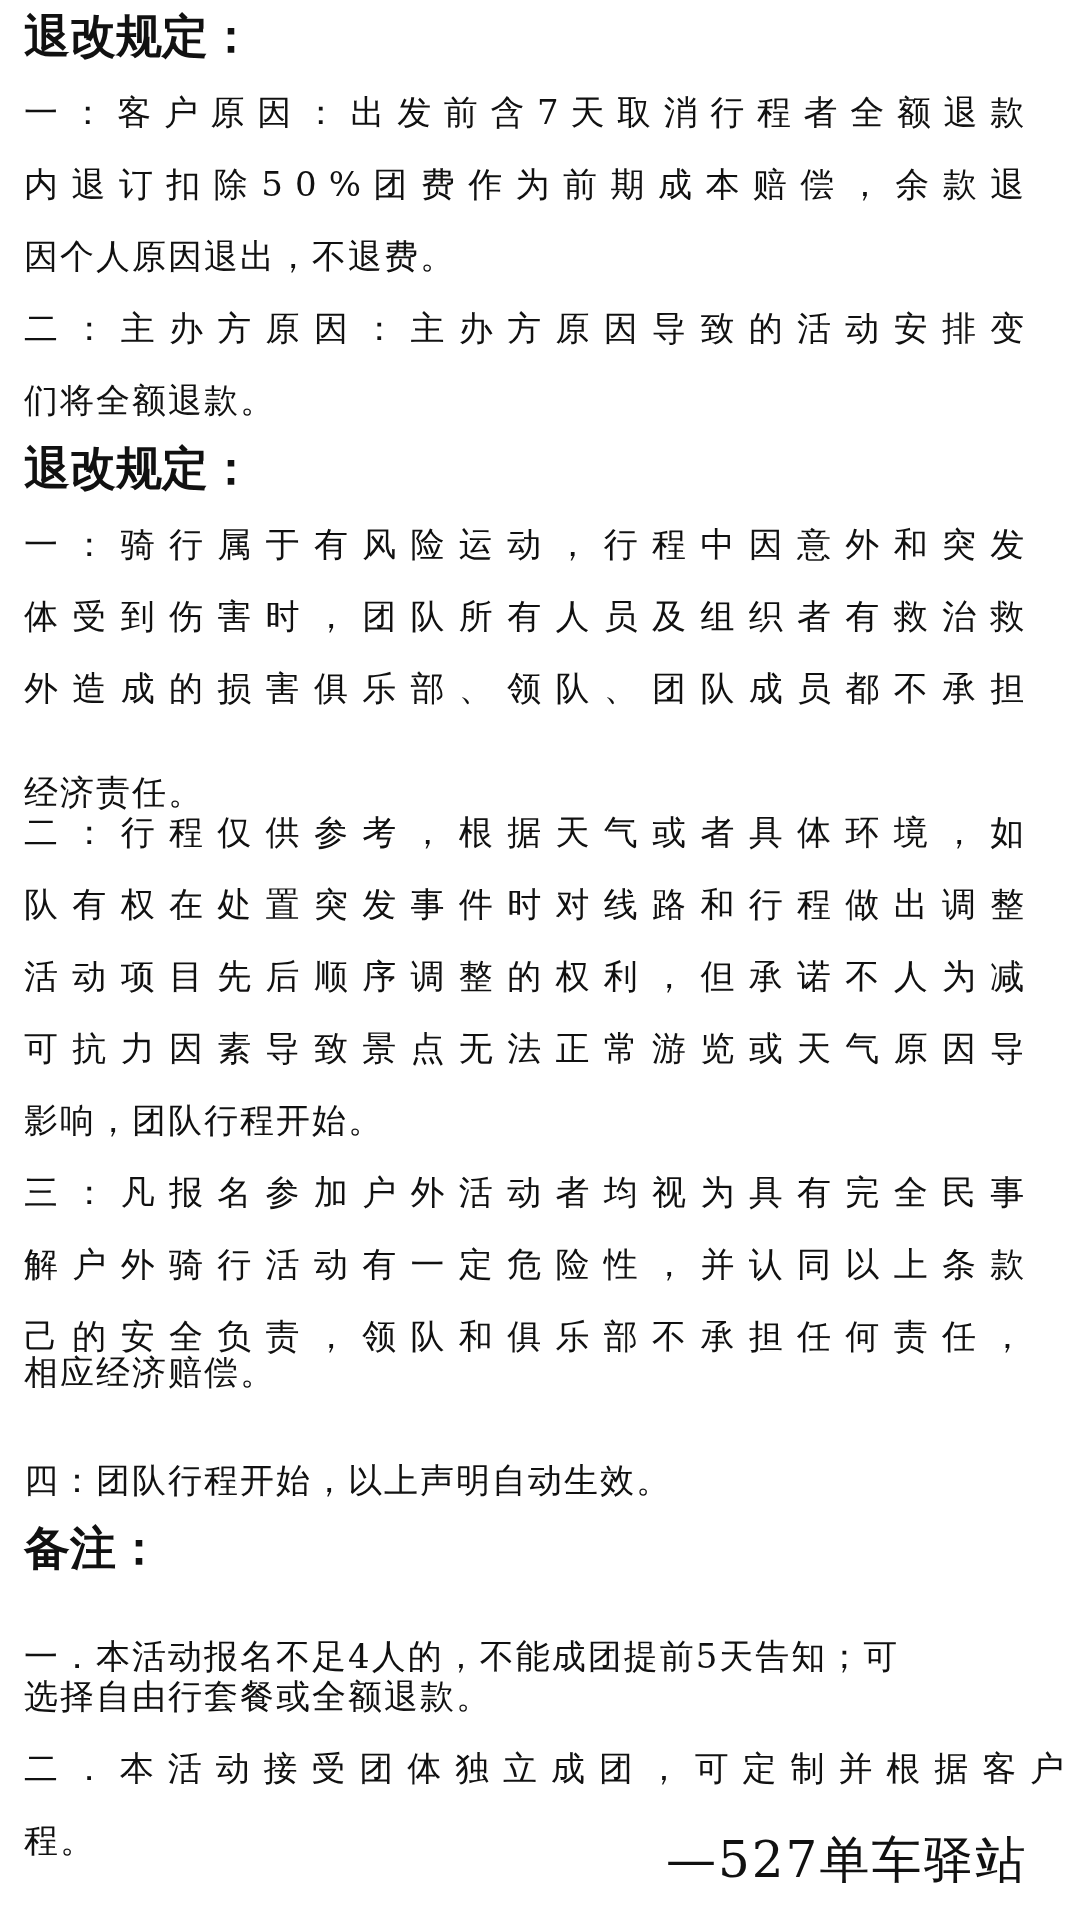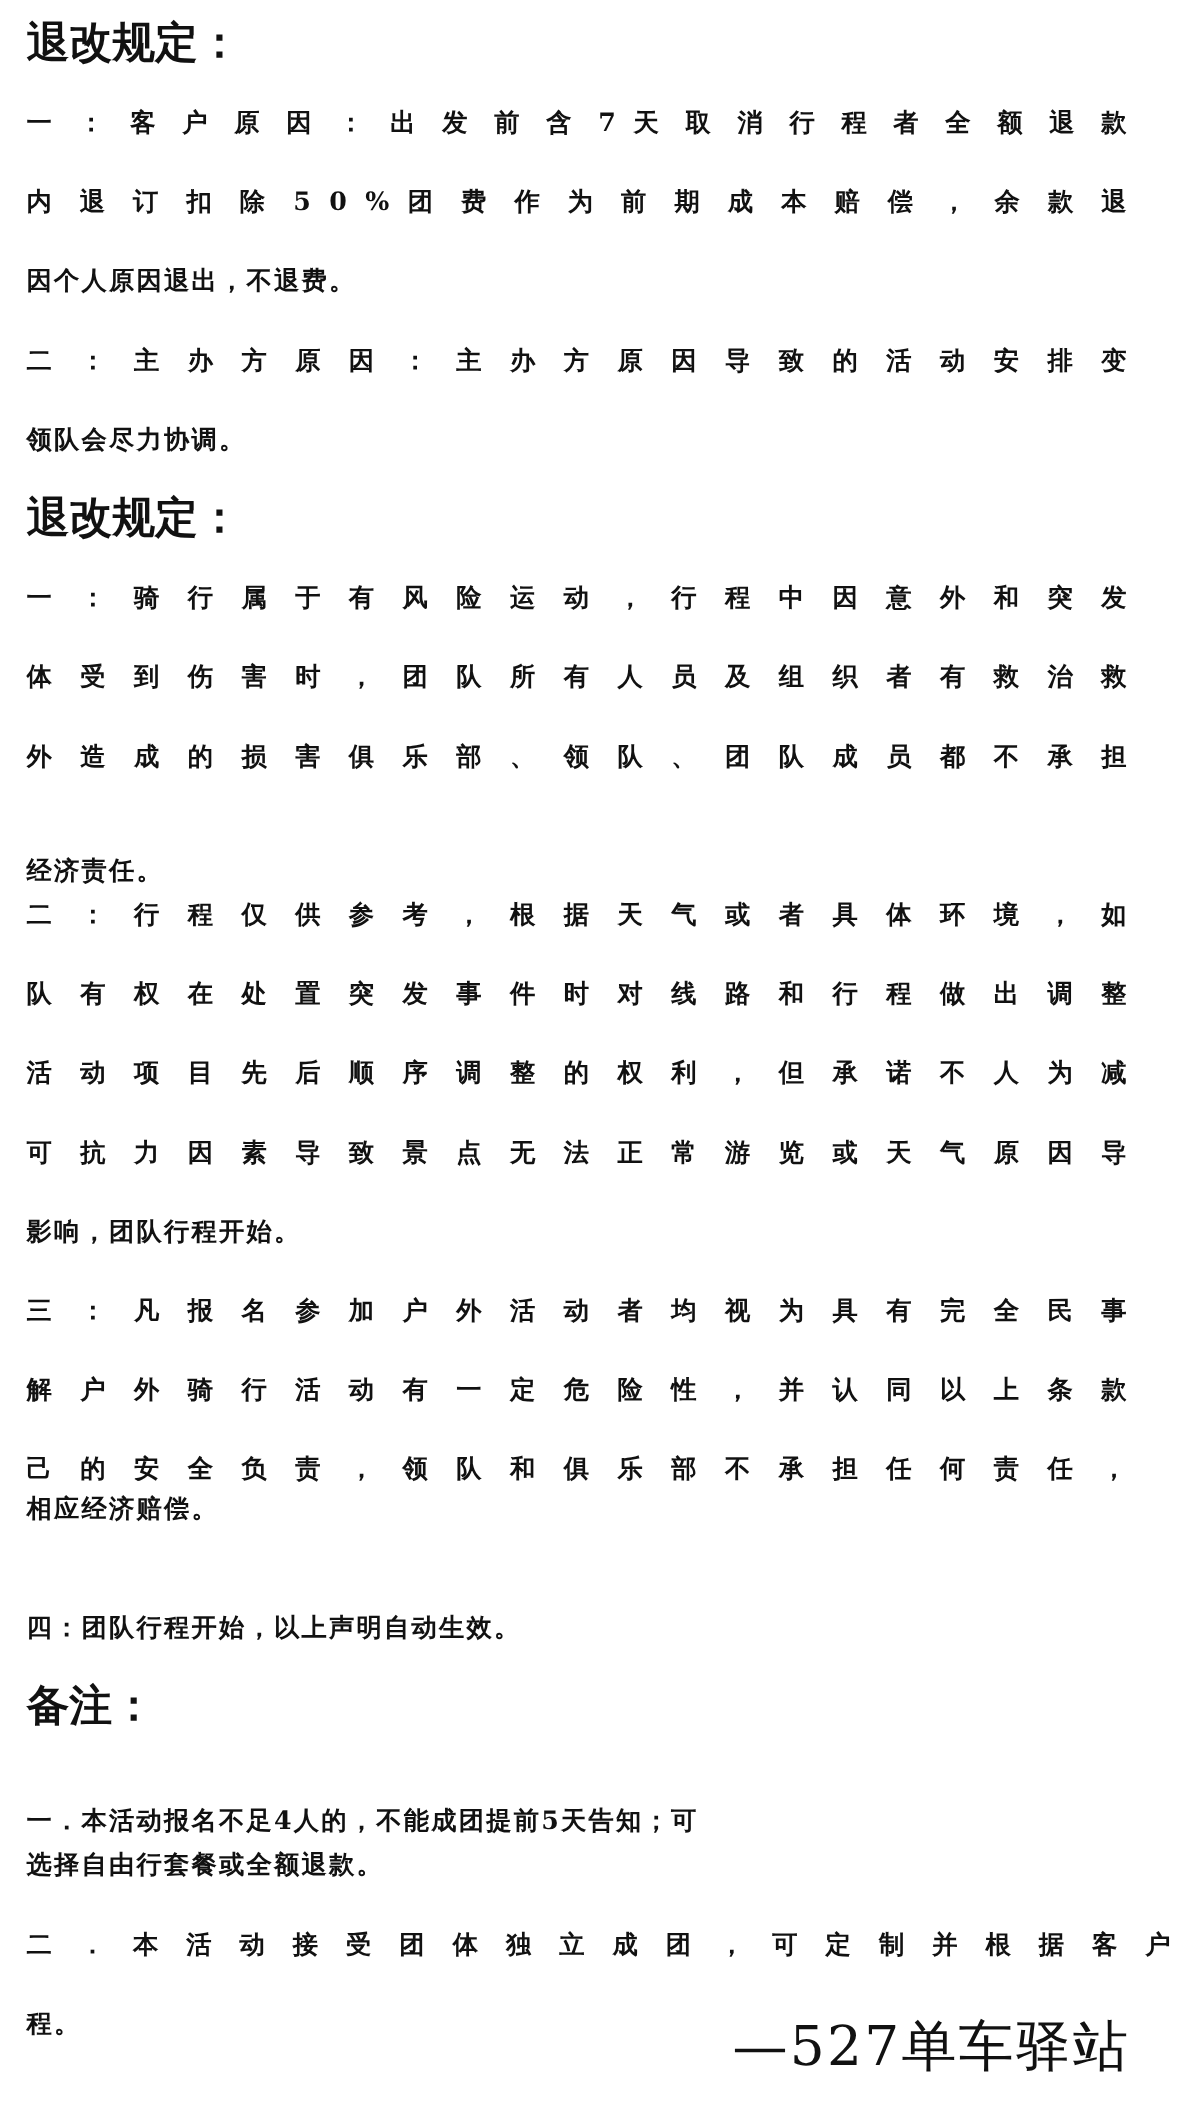--- a/index.html
+++ b/index.html
@@ -1,36 +1,36 @@
 <!DOCTYPE html>
 <html><head>
 <meta charset="utf-8">
 <style>
   html, body { margin:0; padding:0; background:#ffffff; }
   body { width:1080px; height:1920px; position:relative; overflow:hidden;
          font-family:"DejaVu Serif","Liberation Serif",serif; color:#111111; }
   .line { position:absolute; left:24px; height:72px; line-height:72px;
-          font-size:23px; white-space:nowrap;font-weight:bold; }
+          font-size:34px; white-space:nowrap; }
   .line.full { width:1000px; text-align:justify; text-align-last:justify; letter-spacing:0; }
-  .line.bold { font-family:Liberation Serif, serif; font-weight:bold; font-size:39px; }
+  .line.bold { font-family:Liberation Mono, monospace; font-weight:bold; font-size:46px; }
   .line.part { letter-spacing:2px; }
   .signature { position:absolute; left:666px; top:1826px; font-size:50px; line-height:68px;
                white-space:nowrap; letter-spacing:2px; }
 </style>
 </head>
 <body>
 
 <div>
 
   <div class="line bold" style="top:4px">退改规定：</div>
   <div class="line full" style="top: 76px; word-spacing: 0px; white-space: normal; overflow: hidden;"><span>一</span> <span>：</span> <span>客</span> <span>户</span> <span>原</span> <span>因</span> <span>：</span> <span>出</span> <span>发</span> <span>前</span> <span>含</span> <span>7</span> <span>天</span> <span>取</span> <span>消</span> <span>行</span> <span>程</span> <span>者</span> <span>全</span> <span>额</span> <span>退</span> <span>款</span>         </div>
   <div class="line full" style="top: 148px; word-spacing: 0px; white-space: normal; overflow: hidden;"><span>内</span> <span>退</span> <span>订</span> <span>扣</span> <span>除</span> <span>5</span> <span>0</span> <span>%</span> <span>团</span> <span>费</span> <span>作</span> <span>为</span> <span>前</span> <span>期</span> <span>成</span> <span>本</span> <span>赔</span> <span>偿</span> <span>，</span> <span>余</span> <span>款</span> <span>退</span>        </div>
   <div class="line part" style="top:220px">因个人原因退出，不退费。</div>
   <div class="line full" style="top: 292px; word-spacing: 0px; white-space: normal; overflow: hidden;"><span>二</span> <span>：</span> <span>主</span> <span>办</span> <span>方</span> <span>原</span> <span>因</span> <span>：</span> <span>主</span> <span>办</span> <span>方</span> <span>原</span> <span>因</span> <span>导</span> <span>致</span> <span>的</span> <span>活</span> <span>动</span> <span>安</span> <span>排</span> <span>变</span>        </div>
-  <div class="line part" style="top:364px">领队会尽力协调。</div>
+  <div class="line part" style="top:364px">们将全额退款。</div>
 
   <div class="line bold" style="top:436px">退改规定：</div>
   <div class="line full" style="top: 508px; word-spacing: 0px; white-space: normal; overflow: hidden;"><span>一</span> <span>：</span> <span>骑</span> <span>行</span> <span>属</span> <span>于</span> <span>有</span> <span>风</span> <span>险</span> <span>运</span> <span>动</span> <span>，</span> <span>行</span> <span>程</span> <span>中</span> <span>因</span> <span>意</span> <span>外</span> <span>和</span> <span>突</span> <span>发</span>        </div>
   <div class="line full" style="top: 580px; word-spacing: 0px; white-space: normal; overflow: hidden;"><span>体</span> <span>受</span> <span>到</span> <span>伤</span> <span>害</span> <span>时</span> <span>，</span> <span>团</span> <span>队</span> <span>所</span> <span>有</span> <span>人</span> <span>员</span> <span>及</span> <span>组</span> <span>织</span> <span>者</span> <span>有</span> <span>救</span> <span>治</span> <span>救</span>        </div>
   <div class="line full" style="top: 652px; word-spacing: 0px; white-space: normal; overflow: hidden;"><span>外</span> <span>造</span> <span>成</span> <span>的</span> <span>损</span> <span>害</span> <span>俱</span> <span>乐</span> <span>部</span> <span>、</span> <span>领</span> <span>队</span> <span>、</span> <span>团</span> <span>队</span> <span>成</span> <span>员</span> <span>都</span> <span>不</span> <span>承</span> <span>担</span>        </div>
   <div class="line part" style="top:756px">经济责任。</div>
   <div class="line full" style="top: 796px; word-spacing: 0px; white-space: normal; overflow: hidden;"><span>二</span> <span>：</span> <span>行</span> <span>程</span> <span>仅</span> <span>供</span> <span>参</span> <span>考</span> <span>，</span> <span>根</span> <span>据</span> <span>天</span> <span>气</span> <span>或</span> <span>者</span> <span>具</span> <span>体</span> <span>环</span> <span>境</span> <span>，</span> <span>如</span>        </div>
   <div class="line full" style="top: 868px; word-spacing: 0px; white-space: normal; overflow: hidden;"><span>队</span> <span>有</span> <span>权</span> <span>在</span> <span>处</span> <span>置</span> <span>突</span> <span>发</span> <span>事</span> <span>件</span> <span>时</span> <span>对</span> <span>线</span> <span>路</span> <span>和</span> <span>行</span> <span>程</span> <span>做</span> <span>出</span> <span>调</span> <span>整</span>        </div>
   <div class="line full" style="top: 940px; word-spacing: 0px; white-space: normal; overflow: hidden;"><span>活</span> <span>动</span> <span>项</span> <span>目</span> <span>先</span> <span>后</span> <span>顺</span> <span>序</span> <span>调</span> <span>整</span> <span>的</span> <span>权</span> <span>利</span> <span>，</span> <span>但</span> <span>承</span> <span>诺</span> <span>不</span> <span>人</span> <span>为</span> <span>减</span>        </div>
   <div class="line full" style="top: 1012px; word-spacing: 0px; white-space: normal; overflow: hidden;"><span>可</span> <span>抗</span> <span>力</span> <span>因</span> <span>素</span> <span>导</span> <span>致</span> <span>景</span> <span>点</span> <span>无</span> <span>法</span> <span>正</span> <span>常</span> <span>游</span> <span>览</span> <span>或</span> <span>天</span> <span>气</span> <span>原</span> <span>因</span> <span>导</span>        </div>

